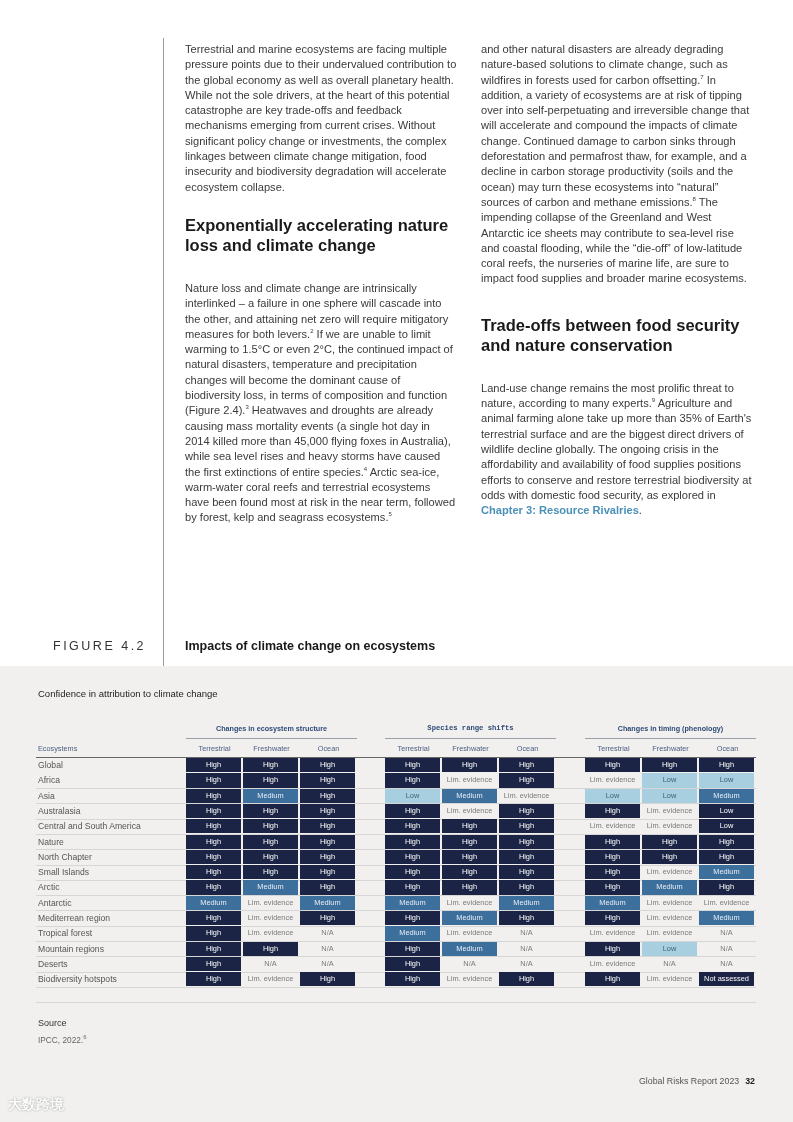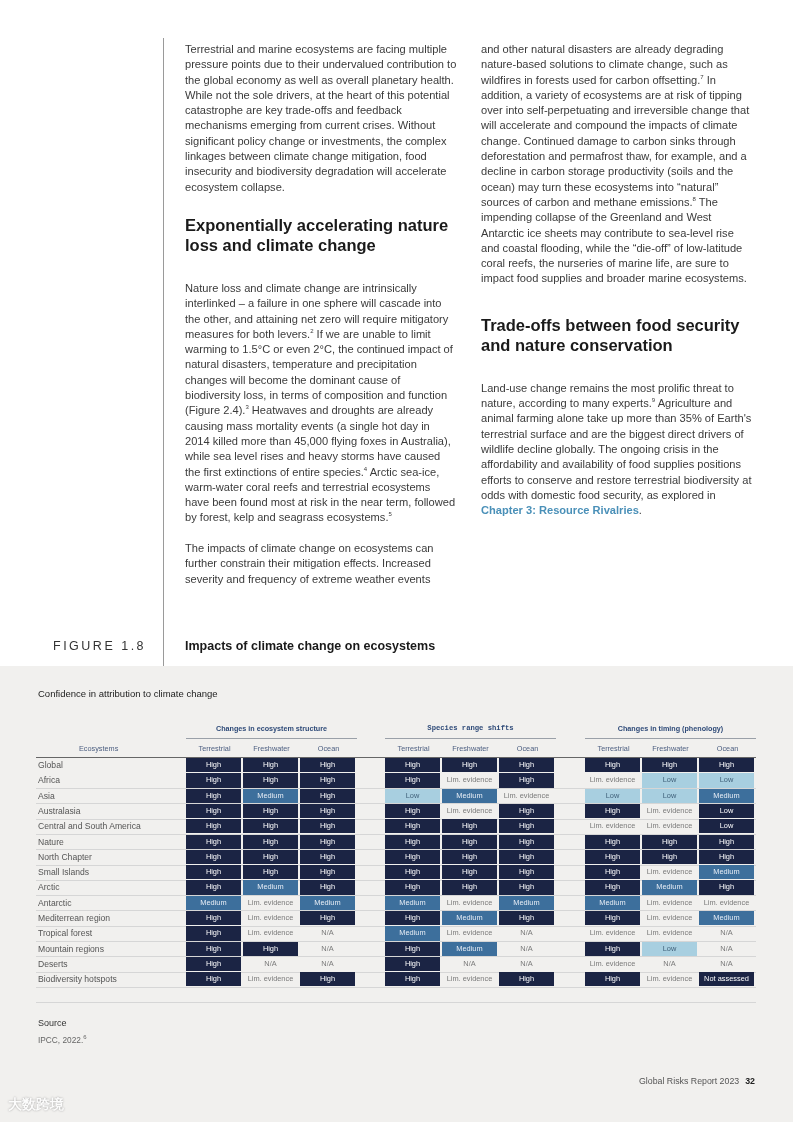--- a/index.html
+++ b/index.html
@@ -17,21 +17,21 @@
 
   .fig-label { position: absolute; left: 53px; top: 639px; font-size: 12.5px; letter-spacing: 2.5px; color: #333; }
   .fig-title { position: absolute; left: 185px; top: 639px; font-size: 12.5px; font-weight: bold; color: #1a1a1a; }
 
   .figure { position: absolute; left: 0; top: 666px; width: 793px; height: 456px; background: #f1f0ee; }
   .fig-sub { position: absolute; left: 38px; top: 22px; font-size: 9.5px; color: #222; }
 
   .grp-title { position: absolute; top: 58px; font-size: 7.2px; font-weight: bold; color: #2e4a78; text-align: center; }
   .grp-line { position: absolute; top: 72px; height: 1px; background: #9aa0a8; }
   .col-head { position: absolute; top: 78px; font-size: 7.3px; color: #4c5e80; text-align: center; }
-  .eco-head { position: absolute; left: 38px; top: 78px; font-size: 7.3px; color: #4c5e80; margin-left: 41px; }
+  .eco-head { position: absolute; left: 38px; top: 78px; font-size: 7.3px; color: #4c5e80; }
   .head-line { position: absolute; left: 36px; top: 91px; width: 720px; height: 1px; background: #666; }
 
   .row { position: absolute; left: 36px; width: 720px; height: 31px; border-bottom: 1px solid #d6d6d6; }
   .row-label { position: absolute; left: 2px; top: 2px; font-size: 8.6px; color: #555; white-space: nowrap; }
   .cell { position: absolute; top: 0; width: 55px; height: 14.3px; font-size: 7.4px; line-height: 14.3px; text-align: center; }
   .c-high { background: #1b2444; color: #ffffff; }
   .c-medium { background: #3d6f9c; color: #e8eef6; }
   .c-low { background: #a8cfe0; color: #40617a; }
   .c-lim { background: transparent; color: #7a7a7a; }
   .c-na { background: transparent; color: #7a7a7a; }
@@ -45,30 +45,29 @@
 </style>
 </head>
 <body>
 
 <div class="vrule"></div>
 
 <div class="col col-left">
   <p>Terrestrial and marine ecosystems are facing multiple pressure points due to their undervalued contribution to the global economy as well as overall planetary health. While not the sole drivers, at the heart of this potential catastrophe are key trade-offs and feedback mechanisms emerging from current crises. Without significant policy change or investments, the complex linkages between climate change mitigation, food insecurity and biodiversity degradation will accelerate ecosystem collapse.</p>
   <h2>Exponentially accelerating nature loss and climate change</h2>
   <p><span>Nature loss and climate change are intrinsically interlinked – a failure in one sphere will cascade into the other, and attaining net zero will require mitigatory measures for both levers.</span><sup>2</sup><span> If we are unable to limit warming to 1.5°C or even 2°C, the continued impact of natural disasters, temperature and precipitation changes will become the dominant cause of biodiversity loss, in terms of composition and function (Figure 2.4).</span><sup>3</sup><span> Heatwaves and droughts are already causing mass mortality events (a single hot day in 2014 killed more than 45,000 flying foxes in Australia), while sea level rises and heavy storms have caused the first extinctions of entire species.</span><sup>4</sup><span> Arctic sea-ice, warm-water coral reefs and terrestrial ecosystems have been found most at risk in the near term, followed by forest, kelp and seagrass ecosystems.</span><sup>5</sup></p>
-  <p>The impacts of climate change on ecosystems can further constrain their mitigation effects. Increased severity and frequency of extreme weather events</p>
 </div>
 
 <div class="col col-right">
   <p><span>and other natural disasters are already degrading nature-based solutions to climate change, such as wildfires in forests used for carbon offsetting.</span><sup>7</sup><span> In addition, a variety of ecosystems are at risk of tipping over into self-perpetuating and irreversible change that will accelerate and compound the impacts of climate change. Continued damage to carbon sinks through deforestation and permafrost thaw, for example, and a decline in carbon storage productivity (soils and the ocean) may turn these ecosystems into “natural” sources of carbon and methane emissions.</span><sup>8</sup><span> The impending collapse of the Greenland and West Antarctic ice sheets may contribute to sea-level rise and coastal flooding, while the “die-off” of low-latitude coral reefs, the nurseries of marine life, are sure to impact food supplies and broader marine ecosystems.</span></p>
   <h2 style="margin-top:28px;">Trade-offs between food security and nature conservation</h2>
   <p><span>Land-use change remains the most prolific threat to nature, according to many experts.</span><sup>9</sup><span> Agriculture and animal farming alone take up more than 35% of Earth's terrestrial surface and are the biggest direct drivers of wildlife decline globally. The ongoing crisis in the affordability and availability of food supplies positions efforts to conserve and restore terrestrial biodiversity at odds with domestic food security, as explored in </span><span class="link">Chapter 3: Resource Rivalries</span><span>.</span></p>
 </div>
 
-<div class="fig-label">FIGURE 1.8</div>
+<div class="fig-label">FIGURE 4.2</div>
 <div class="fig-title">Impacts of climate change on ecosystems</div>
 
 <div class="figure">
   <div class="fig-sub">Confidence in attribution to climate change</div>
   <div id="table-host">
       <div class="grp-title" style="left: 186px; width: 171px;">Changes in ecosystem structure</div>
       <div class="grp-line" style="left: 186px; width: 171px;"></div>
       <div class="col-head" style="left: 186px; width: 57px;">Terrestrial</div>
       <div class="col-head" style="left: 243px; width: 57px;">Freshwater</div>
       <div class="col-head" style="left: 300px; width: 57px;">Ocean</div>

